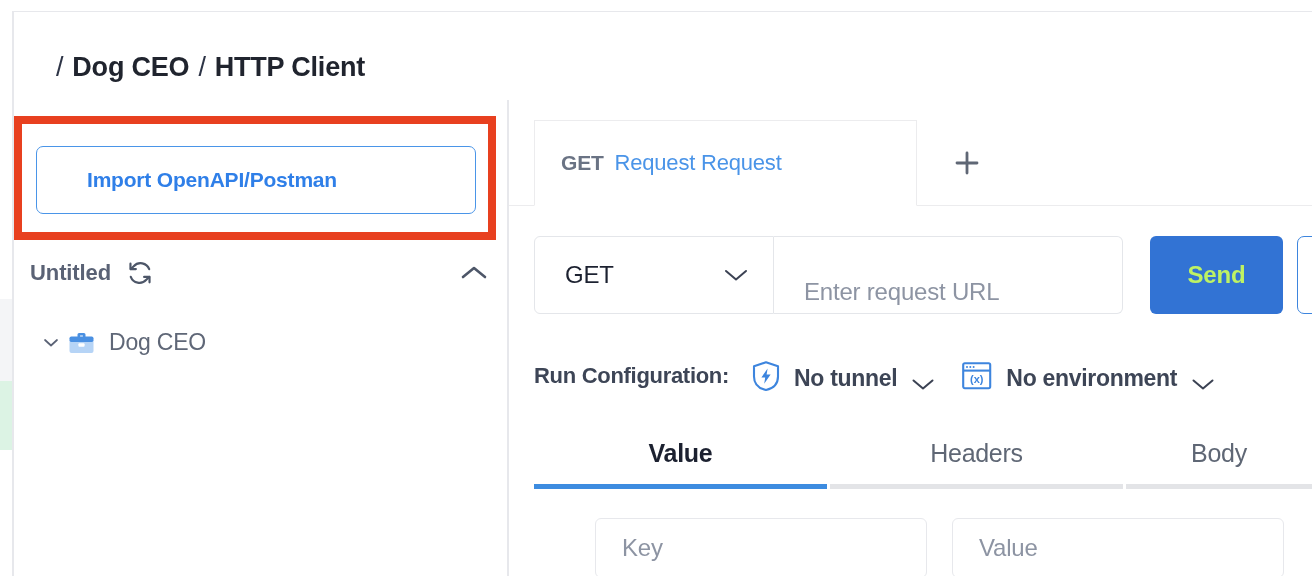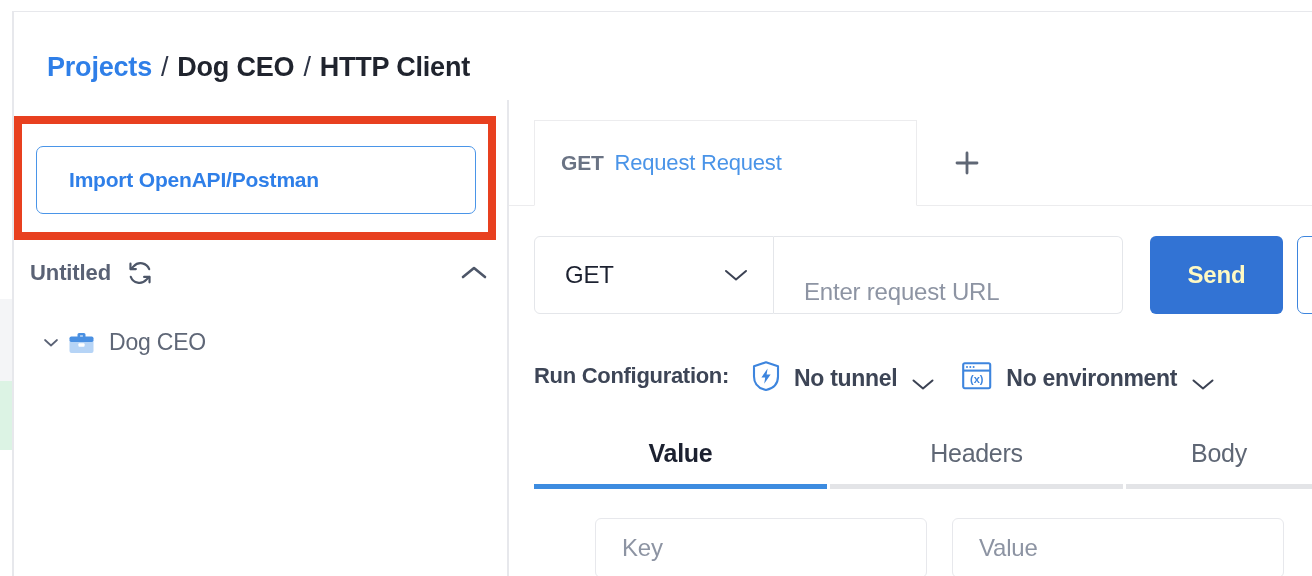--- a/index.html
+++ b/index.html
@@ -114,21 +114,21 @@
     height: 68px;
     box-sizing: border-box;
     border: 1.5px solid #4a95e8;
     border-radius: 7px;
     background: #ffffff;
     color: #2f7fe8;
     font-size: 21px;
     font-weight: 700;
     display: flex;
     align-items: center;
-    padding-left: 32px;
+    padding-left: 50px;
     cursor: pointer;
     letter-spacing: -0.2px;
   }
 
   .snapshots-row {
     position: absolute;
     left: 16px;
     top: 155px;
     width: 462px;
     height: 36px;
@@ -306,21 +306,21 @@
     color: #8d94a3;
     letter-spacing: -0.2px;
     margin-top: 33px;
   }
   .send-btn {
     margin-left: 27px;
     width: 133px;
     border: none;
     border-radius: 6px;
     background: #3273d4;
-    color: #fef9c3;
+    color: #bef264;
     font-size: 24px;
     font-weight: 700;
     font-family: "Liberation Sans", sans-serif;
     display: flex;
     align-items: center;
     justify-content: center;
     cursor: pointer;
     letter-spacing: -0.2px;
   }
   .save-btn {
@@ -446,21 +446,20 @@
 <div id="app">
 
   <div class="top-rule"></div>
   <div class="left-rail">
     <div class="rail-seg-gray"></div>
     <div class="rail-seg-green"></div>
   </div>
   <div class="rail-divider"></div>
 
   <div class="breadcrumb">
-    <span class="crumb-link">Projects</span>
     <span class="crumb-sep">/</span>
     <span class="crumb-static">Dog CEO</span>
     <span class="crumb-sep">/</span>
     <span class="crumb-static">HTTP Client</span>
   </div>
 
   <div class="sidebar">
 
     <div class="highlight-box"></div>
 

